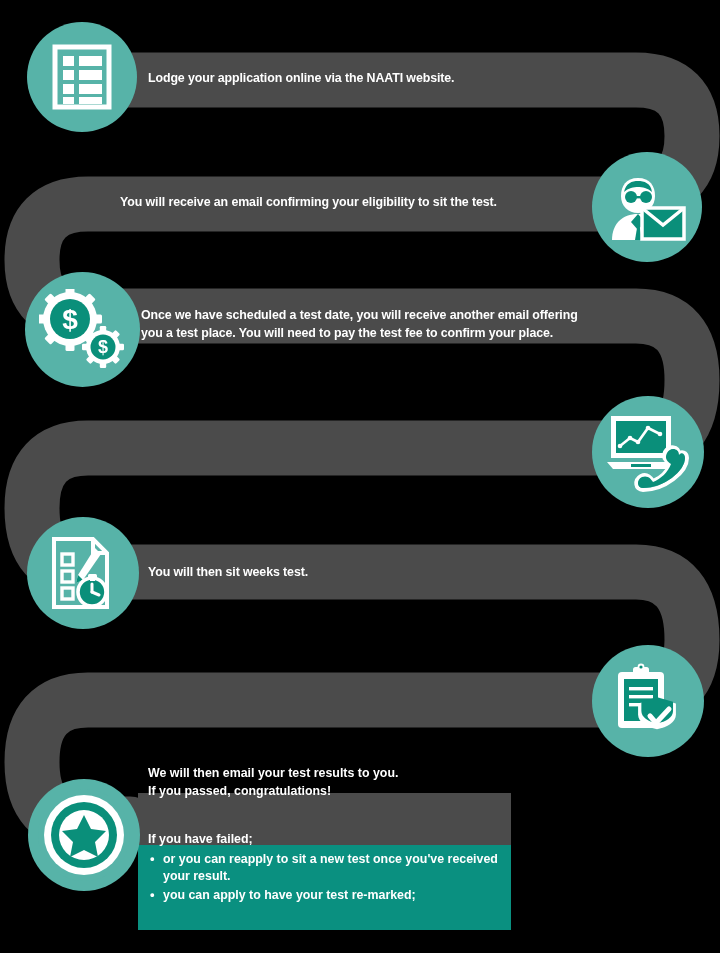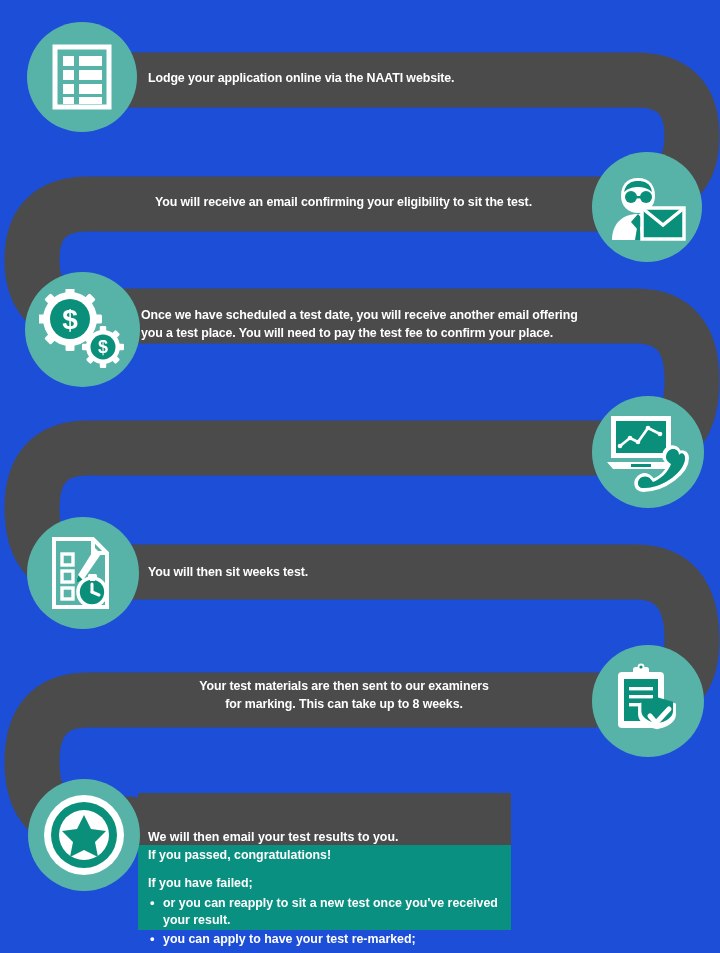--- a/index.html
+++ b/index.html
@@ -5,39 +5,39 @@
   * { box-sizing: border-box; margin: 0; padding: 0; }
   html, body {
     width: 720px; height: 953px;
     background: #ffffff;
     font-family: "Liberation Sans", sans-serif;
     overflow: hidden;
   }
   #infographic {
     position: relative;
     width: 720px; height: 953px;
-    background: #1d4ed8;
+    background: #000000;
   }
   #ribbon-layer {
     position: absolute; left: 0; top: 0;
     width: 720px; height: 953px;
     pointer-events: none;
   }
   .step-text {
     position: absolute;
     color: #ffffff;
     font-size: 12.4px;
     line-height: 17.5px;
     font-weight: 600;
     letter-spacing: -0.1px;
     white-space: pre-line;
     z-index: 6;
   }
   .step-text.left  { text-align: left; }
-  .step-text.right { text-align: center; }
+  .step-text.right { text-align: left; }
   .icon-circle {
     position: absolute;
     border-radius: 50%;
     background: #57b3a8;
     display: flex;
     align-items: center;
     justify-content: center;
     z-index: 8;
   }
   .icon-circle svg { display: block; }
@@ -264,41 +264,39 @@
         <rect x="19" y="4" width="16" height="10" rx="2.5" fill="#ffffff"></rect>
         <circle cx="27" cy="4" r="3.4" fill="#ffffff"></circle>
         <circle cx="27" cy="4" r="1.6" fill="#0a8f7a"></circle>
 
         <path d="M44 38 L66 44 V57 C66 66 56 72 44 74 C32 72 22 66 22 57 V44 Z" transform="translate(0,-6) scale(0.86) translate(6,10)" fill="#ffffff"></path>
         <path d="M44 38 L66 44 V57 C66 66 56 72 44 74 C32 72 22 66 22 57 V44 Z" transform="translate(0,-6) scale(0.72) translate(16,18)" fill="#0a8f7a"></path>
         <path d="M36 53 L42 60 L55 46" fill="none" stroke="#ffffff" stroke-width="5" stroke-linecap="round" stroke-linejoin="round"></path>
       </svg>
     </span>
   </div>
-  <div class="step-text right" style="left:120px; top:678px; width:448px;">Your test materials are then sent to our examiners
-for  marking. This can take up to 8 weeks.</div>
 
   <div class="icon-circle" style="left:28px; top:779px; width:112px; height:112px; background:#57b3a8;">
     <span>
       <svg width="96" height="96" viewBox="0 0 96 96">
         <circle cx="48" cy="48" r="46" fill="#57b3a8"></circle>
         <circle cx="48" cy="48" r="40" fill="#ffffff"></circle>
         <circle cx="48" cy="48" r="33" fill="#0a8f7a"></circle>
         <circle cx="48" cy="48" r="25" fill="#ffffff"></circle>
         <path d="M48 28 L55 42 L70 44 L59 55 L62 70 L48 63 L34 70 L37 55 L26 44 L41 42 Z" fill="#0a8f7a"></path>
       </svg>
     </span>
   </div>
 
   <div id="final-dark-box" style="left:138px; top:793px; width:373px; height:52px;"></div>
-  <div id="final-dark-text" style="left:148px; top:829px; width:356px;">We will then email your test results to you.
+  <div id="final-dark-text" style="left:148px; top:765px; width:356px;">We will then email your test results to you.
 If you passed, congratulations!</div>
 
   <div id="final-green-box" style="left:138px; top:845px; width:373px; height:85px;"></div>
-  <div id="final-green-block" style="left:148px; top:875px; width:360px;">
+  <div id="final-green-block" style="left:148px; top:831px; width:360px;">
     <div class="lead">If you have failed;</div>
     <ul>
       <li>or you can reapply to sit a new test once you've received your result.</li>
       <li>you can apply to have your test re-marked;</li>
     </ul>
   </div>
 
 </div>
 
 </body></html>

